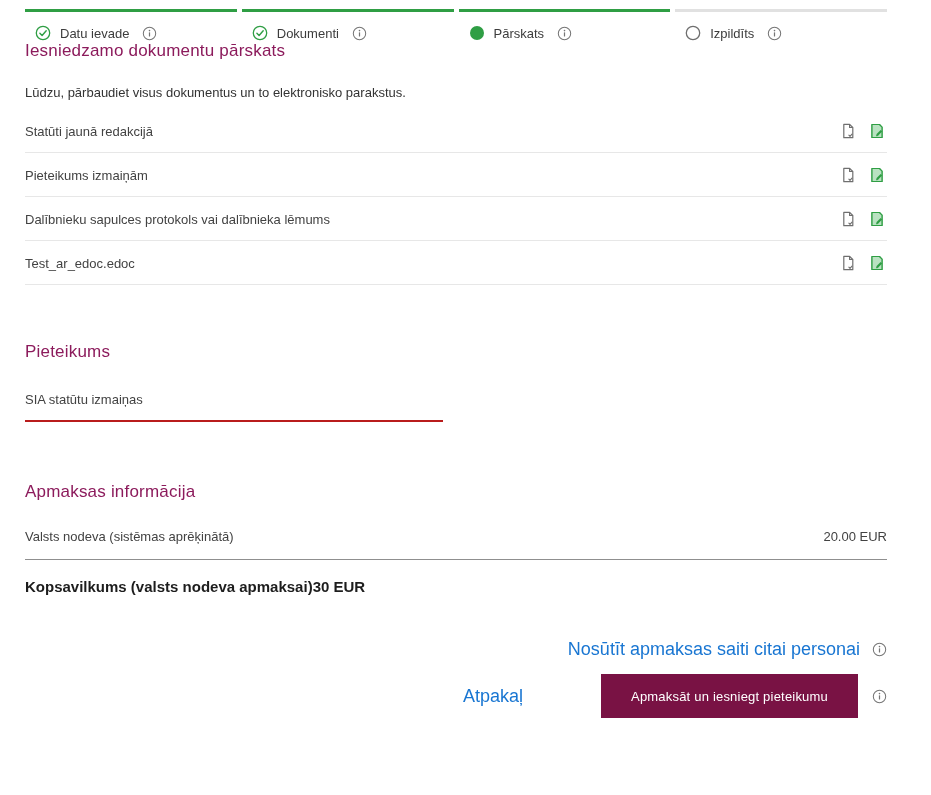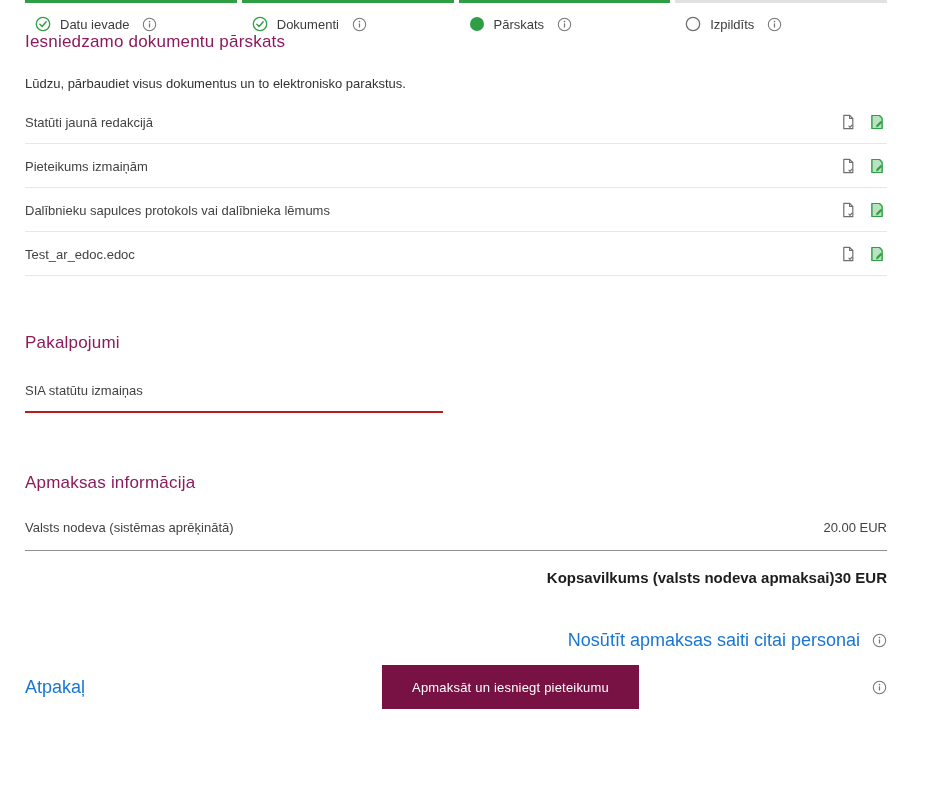--- a/index.html
+++ b/index.html
@@ -7,21 +7,21 @@
   body {
     width: 931px; height: 795px;
     font-family: "Liberation Sans", sans-serif;
     color: #3c3c3c;
     overflow: hidden;
     position: relative;
   }
   .page { padding: 0 44px 0 25px; }
 
   
-  .steps-container { display: flex; gap: 5px; padding-top: 0; }
+  .steps-container { display: flex; gap: 5px; padding-top: 9px; }
   .step-col { flex: 1; }
   .step-bar { height: 3px; background: #2f9e44; }
   .step-bar.pending { background: #e1e1e1; }
   .step-label-row { display: flex; align-items: center; gap: 9px; margin-top: 13px; padding-left: 10px; }
   .step-label { font-size: 13px; color: #3c3c3c; }
   .icon-16 { width: 16px; height: 16px; display: block; }
   .icon-15 { width: 15px; height: 15px; display: block; }
 
   
   .section-heading {
@@ -48,33 +48,33 @@
     font-size: 13px; color: #424242; margin-top: 13px;
   }
 
   
   .pay-row {
     display: flex; align-items: center; justify-content: space-between;
     padding: 18px 0 15px 0; border-bottom: 1px solid #8f8f8f;
     font-size: 13px; color: #424242; margin-top: 9px;
   }
   .pay-summary {
-    display: flex; align-items: center; justify-content: flex-end;
+    display: flex; align-items: center; justify-content: flex-start;
     padding: 18px 0 16px 0;
     font-size: 15px; font-weight: 700; color: #1d1d1d;
   }
 
   
   .send-link-row {
     display: flex; align-items: center; justify-content: flex-end; gap: 12px;
     margin-top: 28px;
   }
   .link { color: #1976d2; font-size: 18px; text-decoration: none; cursor: pointer; }
   .actions-row {
-    display: flex; align-items: center; justify-content: space-between;
+    display: flex; align-items: center; justify-content: flex-end;
     margin-top: 14px;
   }
   .back-link { margin-right: 78px; }
   .submit-btn {
     background: #791244; color: #ffffff; border: none; cursor: pointer;
     height: 44px; padding: 0 30px; font-size: 13px; font-weight: 500;
     font-family: "Liberation Sans", sans-serif; letter-spacing: 0.2px;
   }
   .actions-row .info-wrap { margin-left: 14px; }
 </style>
@@ -218,21 +218,21 @@
             <use href="#ic-file"></use>
           </svg>
         <svg class="icon-16" viewBox="0 0 16 16">
             <use href="#ic-file-sign"></use>
           </svg>
       </span>
     </div>
 
   </div>
 
-  <h2 class="section-heading h-services">Pakalpojumi</h2>
+  <h2 class="section-heading h-services">Pieteikums</h2>
   <div class="service-row">SIA statūtu izmaiņas</div>
 
   <h2 class="section-heading h-payment">Apmaksas informācija</h2>
 
   <div class="pay-row">
     <span>Valsts nodeva (sistēmas aprēķinātā)</span>
     <span>20.00 EUR</span>
   </div>
 
   <div class="pay-summary">

